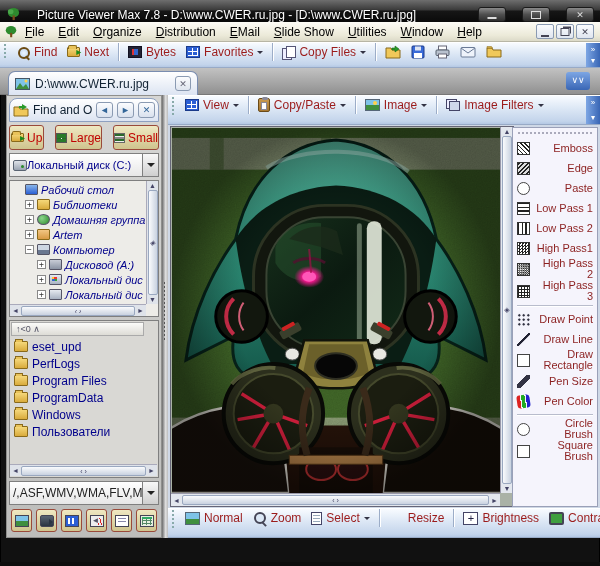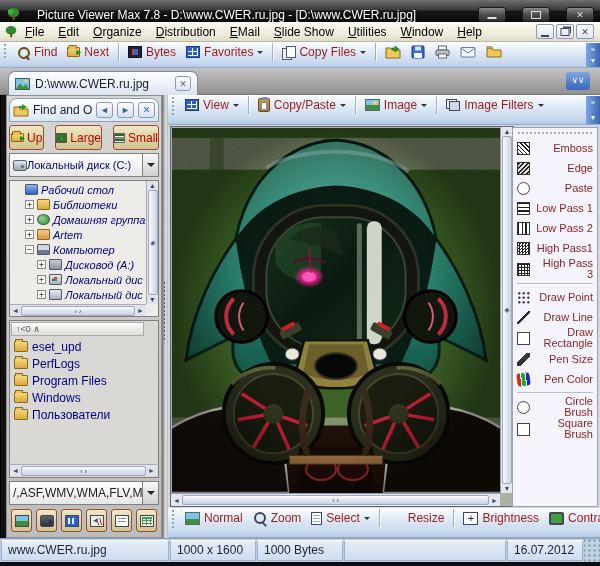--- a/index.html
+++ b/index.html
@@ -452,20 +452,24 @@
           <div class="folder-row">
             <span class="fi-folder"></span>
             <span>PerfLogs</span>
           </div>
           <div class="folder-row">
             <span class="fi-folder"></span>
             <span>Program Files</span>
           </div>
           <div class="folder-row">
             <span class="fi-folder"></span>
+            <span>ProgramData</span>
+          </div>
+          <div class="folder-row">
+            <span class="fi-folder"></span>
             <span>Windows</span>
           </div>
           <div class="folder-row">
             <span class="fi-folder"></span>
             <span>Пользователи</span>
           </div>
         </div>
       <div class="hscroll" style="right:1px;bottom:1px">
         <span>◄</span>
         <span class="hthumb">‹ ›</span>
@@ -675,20 +679,24 @@
           </div>
           <div class="filter-row">
             <span class="fic fic-vlines"></span>
             <span class="fl">Low Pass 2</span>
           </div>
           <div class="filter-row">
             <span class="fic fic-checker"></span>
             <span class="fl">High Pass1</span>
           </div>
           <div class="filter-row">
+            <span class="fic fic-checker2"></span>
+            <span class="fl">High Pass 2</span>
+          </div>
+          <div class="filter-row">
             <span class="fic fic-grid"></span>
             <span class="fl">High Pass 3</span>
           </div>
           <div class="f-sep"></div>
           <div class="filter-row">
             <span class="fic fic-dots"></span>
             <span class="fl">Draw Point</span>
           </div>
           <div class="filter-row">
             <span class="fic fic-line"></span>
@@ -743,22 +751,14 @@
           <span class="bi bi-plusbox"></span>
           <span>Brightness</span>
         </span>
         <span class="tb-btn">
           <span class="bi bi-monitor"></span>
           <span>Contrast</span>
         </span>
       </div>
   </div>
 
-  <div class="statusbar">
-    <span class="sb-cell" style="width:168px">www.CWER.ru.jpg</span>
-    <span class="sb-cell" style="width:86px">1000 x 1600</span>
-    <span class="sb-cell" style="width:86px">1000 Bytes</span>
-    <span class="sb-cell" style="flex:1"></span>
-    <span class="sb-cell" style="width:76px">16.07.2012</span>
-    <span class="sb-grip"></span>
-  </div>
   <div class="bottom-edge"></div>
 </div>
 
 </body></html>

